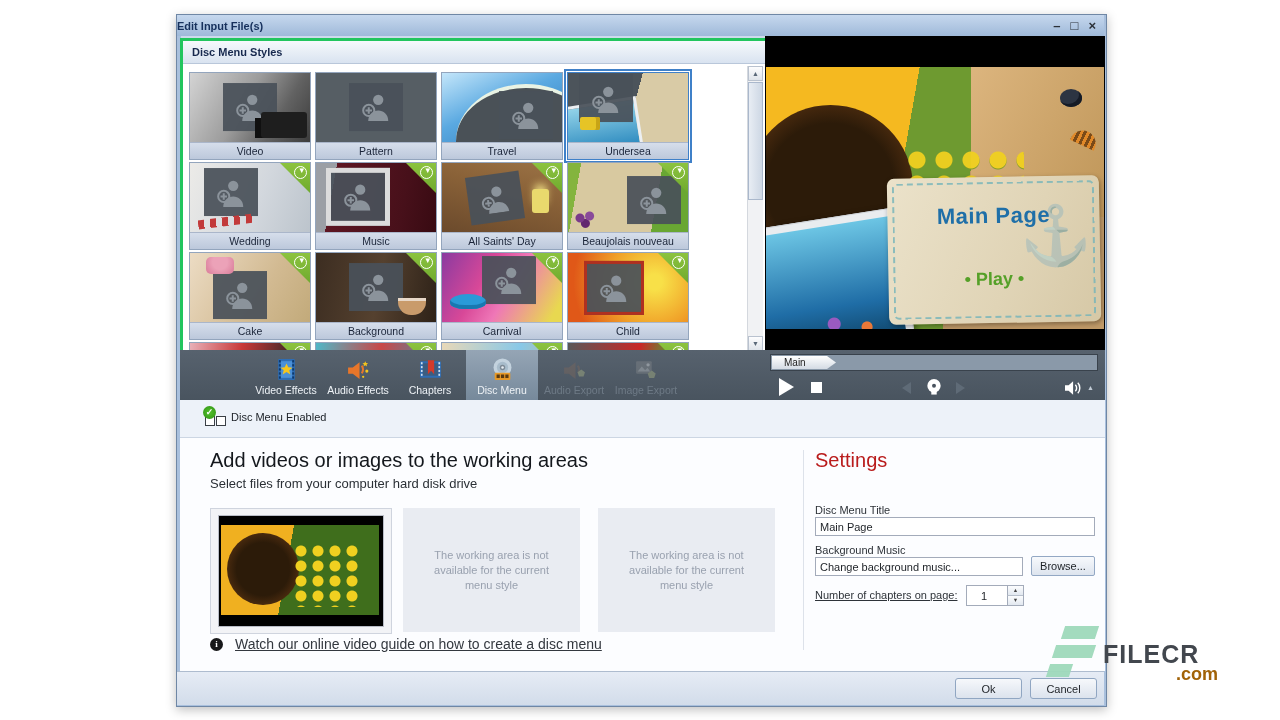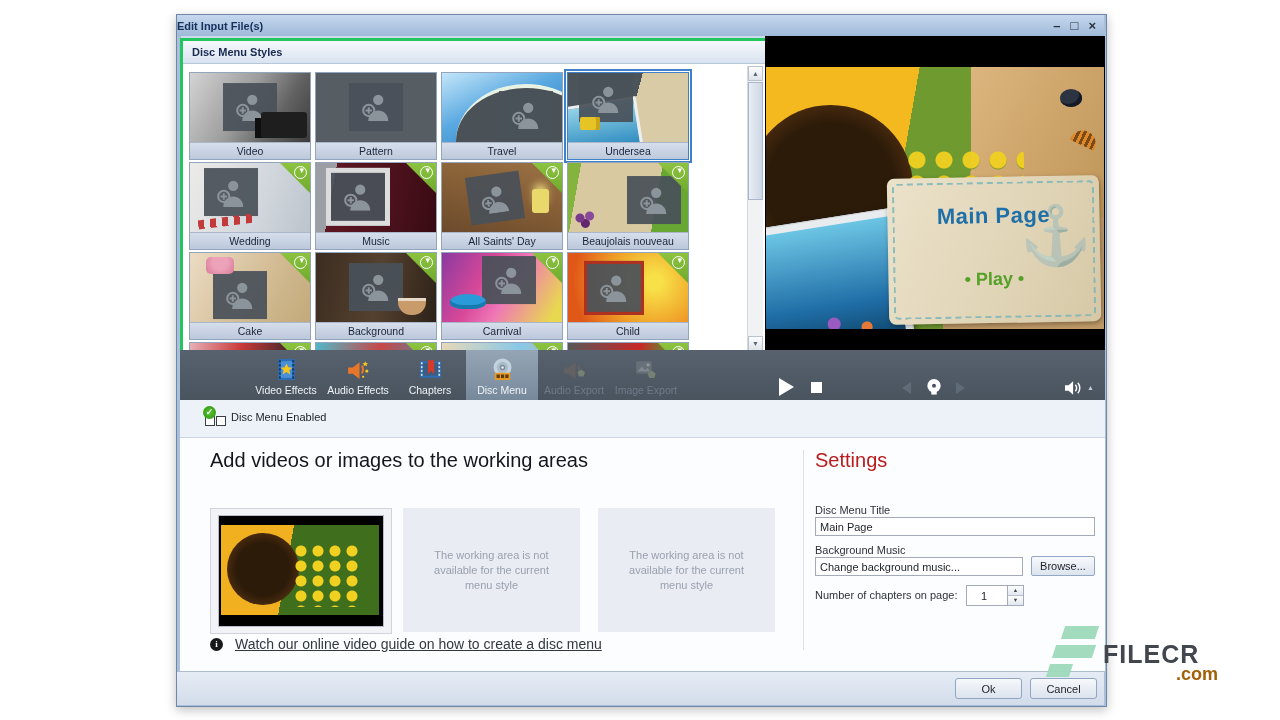--- a/index.html
+++ b/index.html
@@ -542,20 +542,23 @@
               <path d="M3.5 14l4-5 3.2 3.6 2.3-2.4 2.5 3.8z" fill="#a8b4be"></path>
               <circle cx="13.5" cy="7.5" r="1.6" fill="#c8d2da"></circle>
               <path d="M17 13l3.8 2.8-1.4 4.4h-4.8l-1.4-4.4z" fill="#97b04a"></path>
             </svg>
           </span>
           <span class="tlab">Image Export</span>
         </div>
       </div>
   </div>
 
+  <div class="abs mainbar">
+    <div class="maintab">Main</div>
+  </div>
   <div class="abs play-tri"></div>
   <div class="abs stop-sq"></div>
   <div class="abs nav-tri prev-tri"></div>
   <div class="abs burn">
     <svg viewBox="0 0 20 20" width="18" height="18">
         <circle cx="10" cy="8.6" r="7.4" fill="#fff"></circle>
         <circle cx="10" cy="8.6" r="2.2" fill="#49535e"></circle>
         <rect x="7" y="14" width="6" height="4.4" fill="#fff"></rect>
       </svg>
   </div>
@@ -573,20 +576,21 @@
     <div class="dme-ico">
       <span class="cb cb1"></span>
         <span class="cb cb2"></span>
         <span class="chk">✓</span>
     </div>
     <span class="cbtext">Disc Menu Enabled</span>
   </div>
 
   <div class="abs content">
     <div class="h1">Add videos or images to the working areas</div>
+    <div class="h2">Select files from your computer hard disk drive</div>
 
     <div class="wbox1">
       <div class="wimg">
         <div class="wphoto">
           <div class="wcore"></div>
           <div class="wtansy"></div>
         </div>
       </div>
     </div>
     <div class="wbox2">
@@ -602,21 +606,21 @@
     </div>
 
     <div class="vdivider"></div>
 
     <div class="sh1">Settings</div>
     <label class="slabel" style="left:635px;top:66px;">Disc Menu Title</label>
     <input class="sinput" style="left: 635px; top: 79px; width: 270px;" value="Main Page">
     <label class="slabel" style="left:635px;top:106px;">Background Music</label>
     <input class="sinput" style="left: 635px; top: 119px; width: 198px;" value="Change background music...">
     <button class="browse">Browse...</button>
-    <label class="slabel" style="left:635px;top:151px;">Number of chapters on page:</label>
+    <label class="slabel" style="left:635px;top:151px;text-decoration:underline;">Number of chapters on page:</label>
     <div class="spinwrap">
       <input class="spinval" value="1" style="">
       <div class="spinbtn spup">▲</div>
       <div class="spinbtn spdn">▼</div>
     </div>
   </div>
 
   <div class="abs bottombar">
     <button class="fbtn btn-ok">Ok</button>
     <button class="fbtn btn-cancel">Cancel</button>

